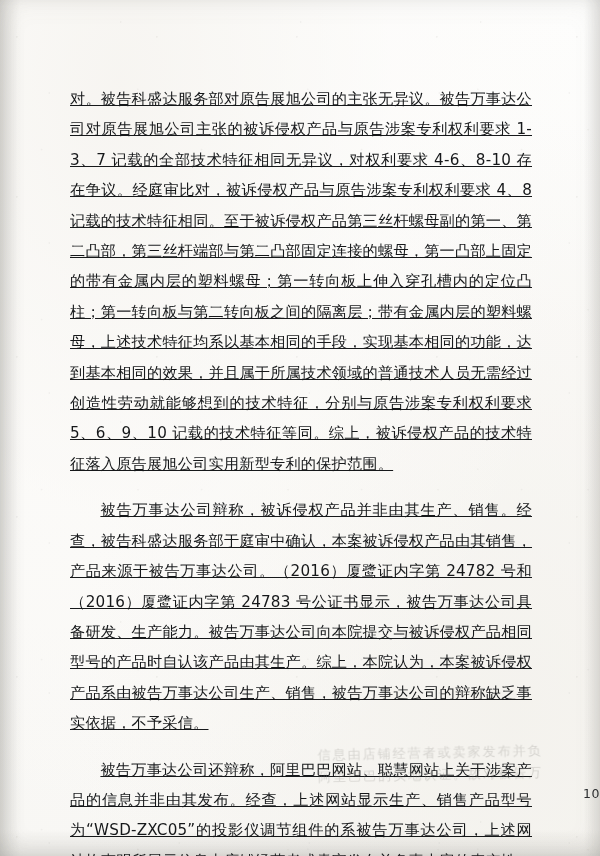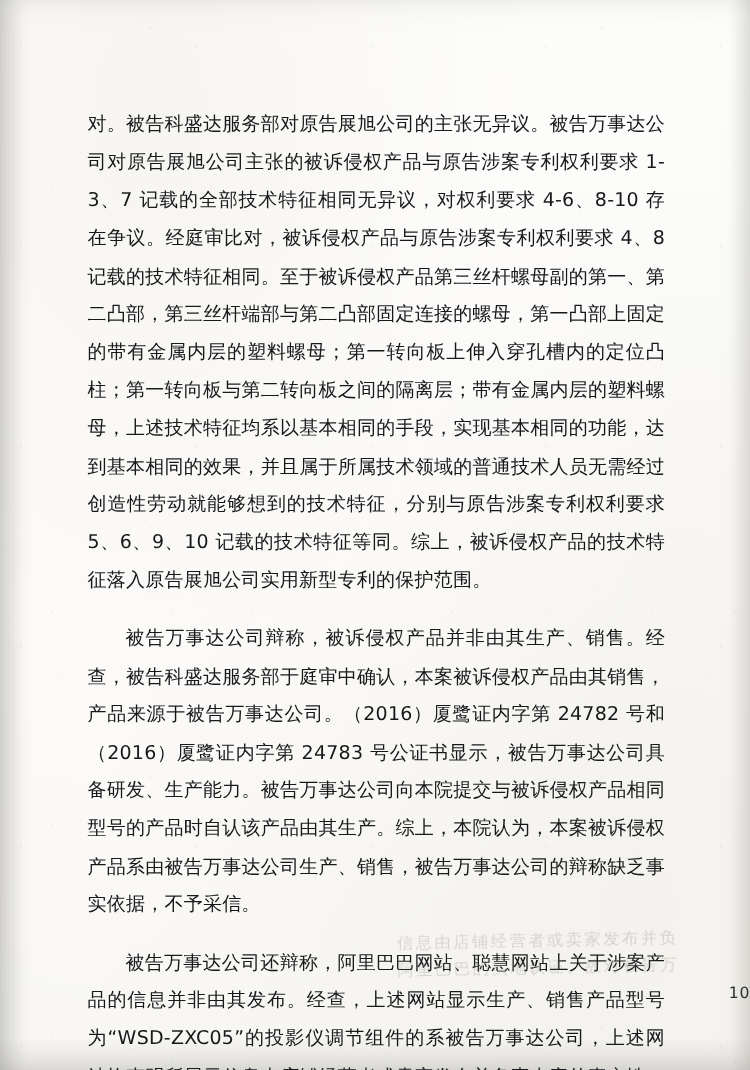--- a/index.html
+++ b/index.html
@@ -67,20 +67,21 @@
     color: #16181a;
     text-align: justify;
     text-justify: inter-ideograph;
     letter-spacing: 0.2px;
   }
 
   .para {
     margin: 0 0 0 0;
     text-align: justify;
     text-justify: inter-ideograph;
+    text-decoration: underline;
   }
   .para + .para {
     margin-top: 16px;
   }
   .indent {
     text-indent: 2em;
   }
 
   
   #page-number {

